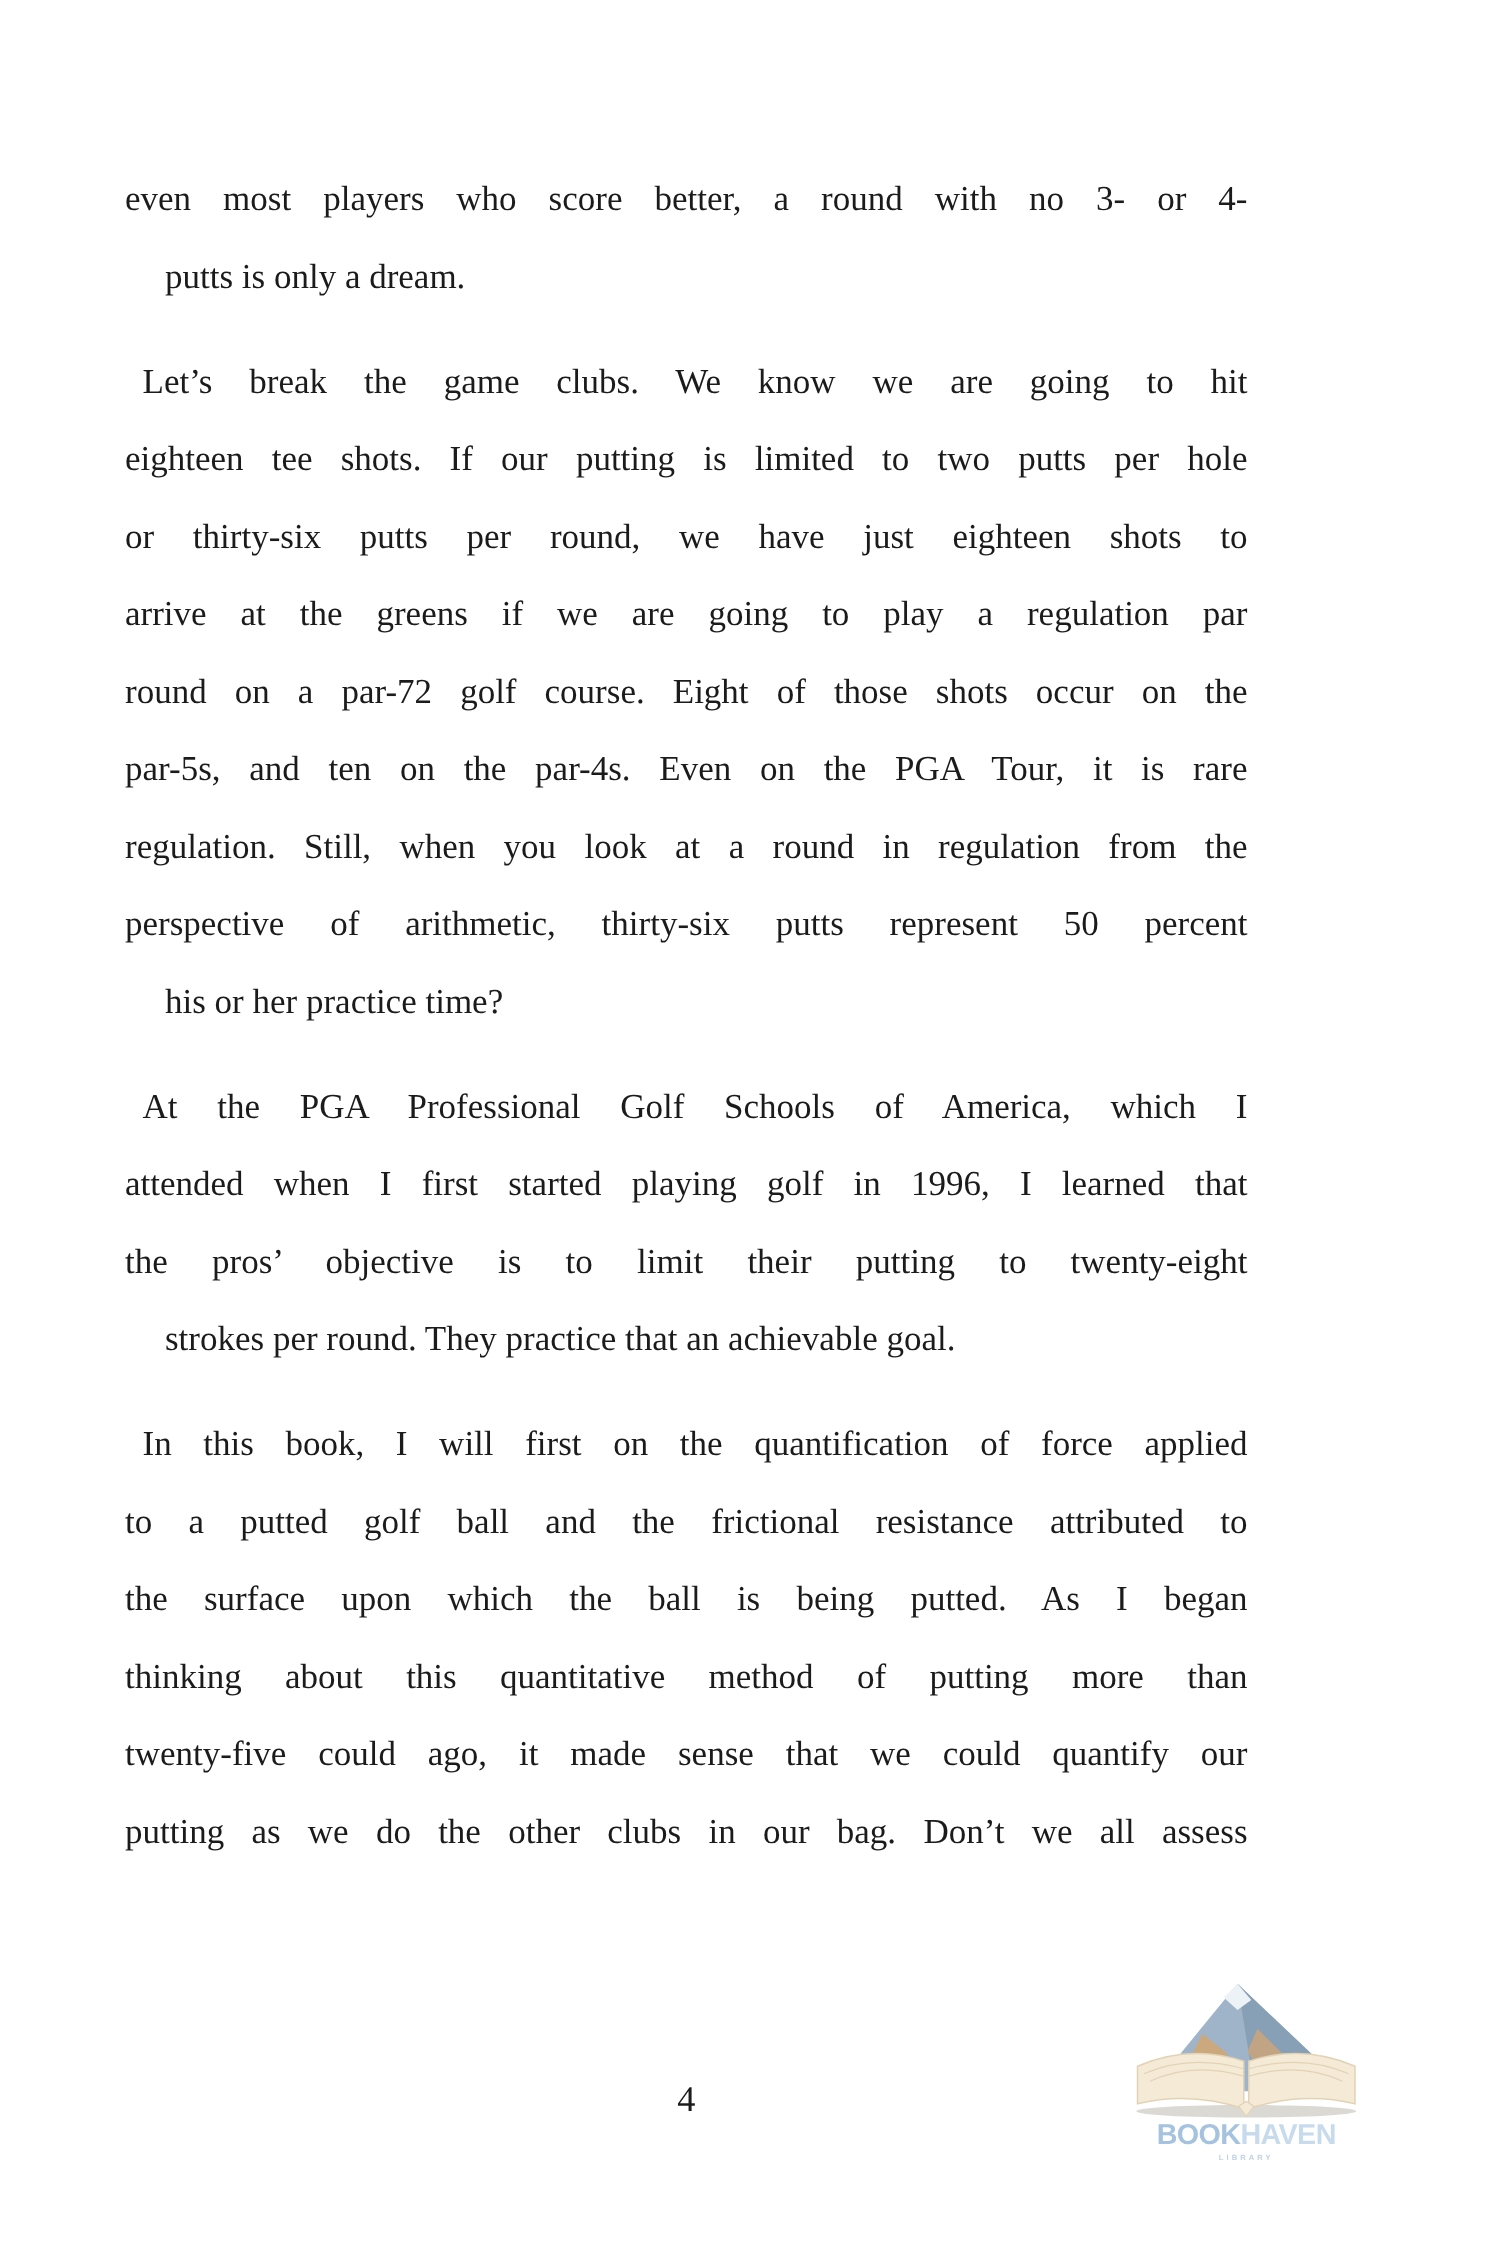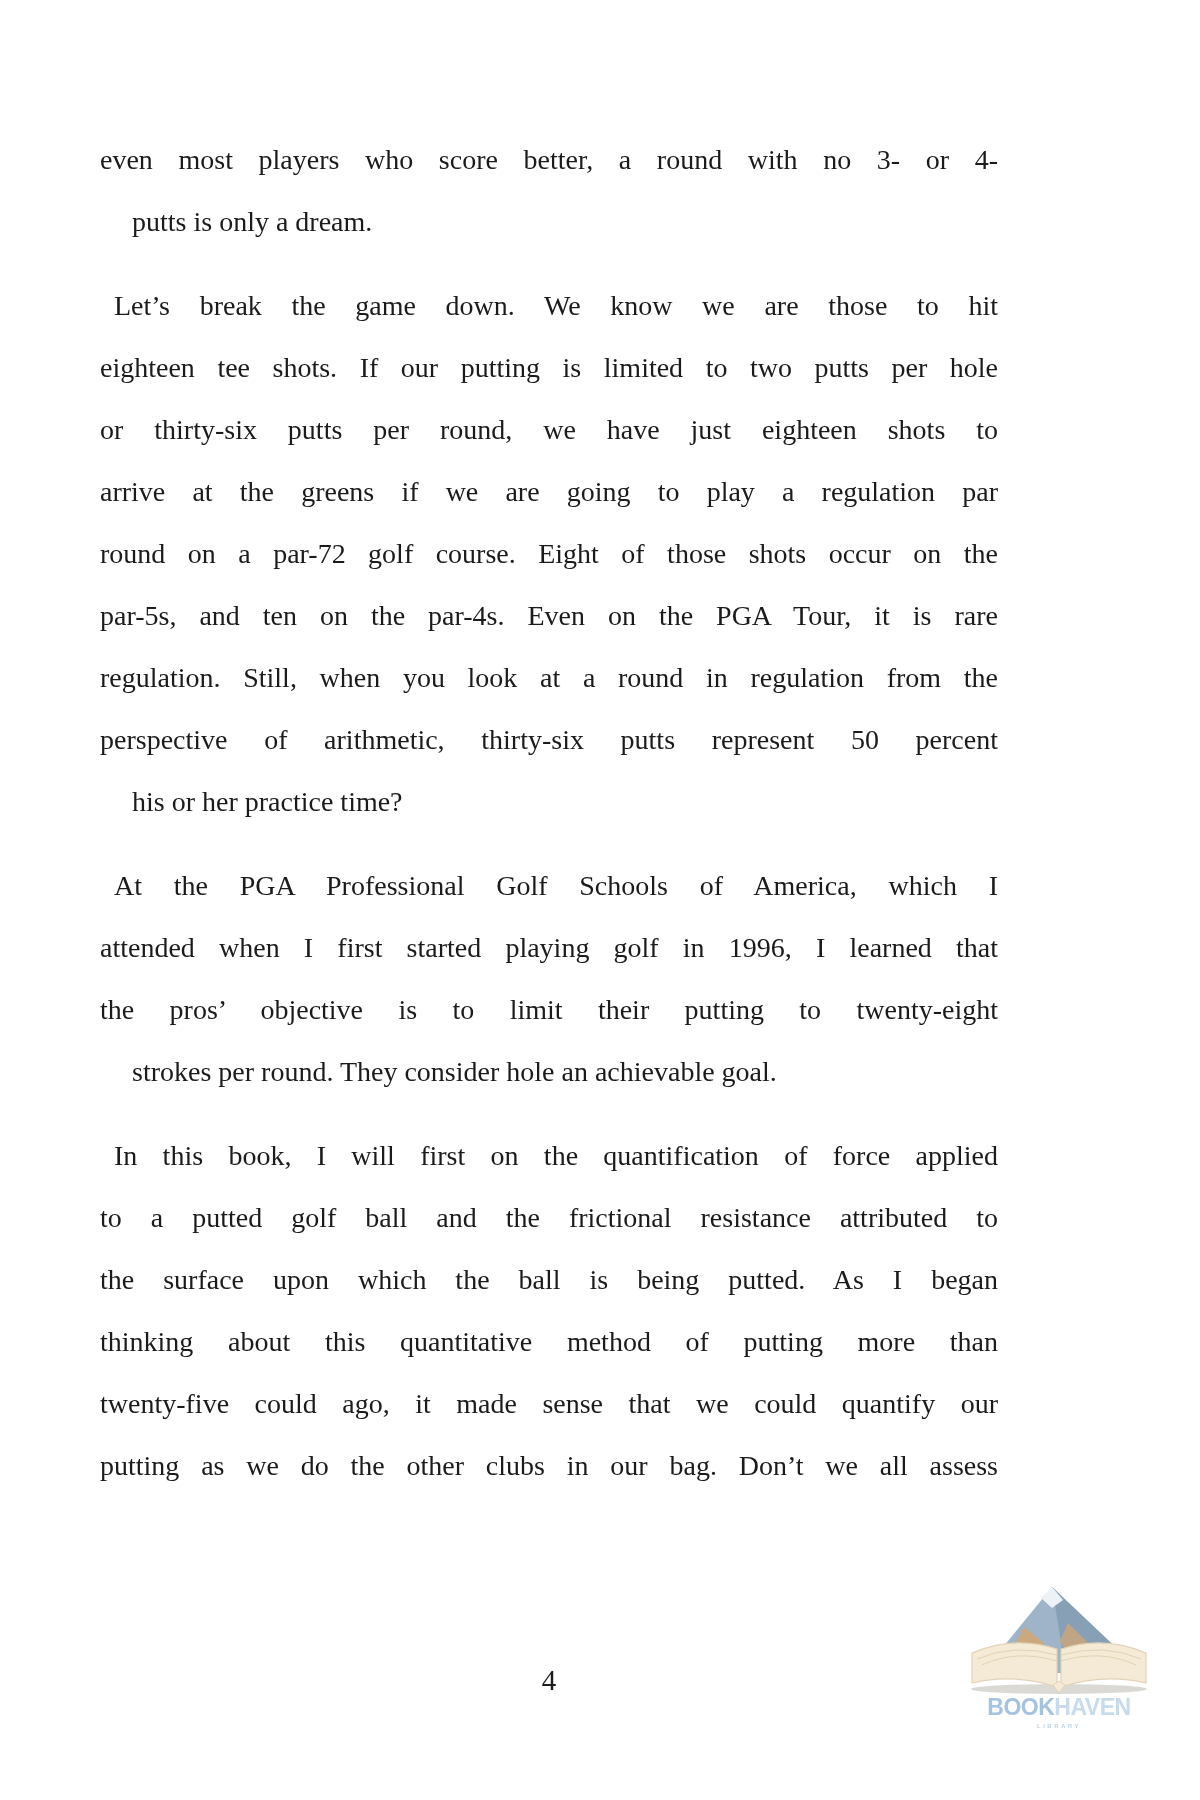--- a/index.html
+++ b/index.html
@@ -34,52 +34,52 @@
     position: absolute;
     left: 100px; top: 1660px; width: 898px;
     text-align: center;
     font-size: 29px;
     line-height: 40px;
     color: #1b1b1b;
     z-index: 2;
   }
   .watermark {
     position: absolute;
-    left: 968px; top: 1583px;
+    left: 906px; top: 1583px;
     width: 182px; height: 152px;
     z-index: 1;
   }
   .watermark svg { width: 100%; height: 100%; display: block; }
 </style>
 </head>
 <body>
 
 <div class="page">
 
   <div class="text-block">
       <div class="para">
         <div class="line">even most players who score better, a round with no 3- or 4-</div>
         <div class="line endline">putts is only a dream.</div>
       </div>
       <div class="para">
-        <div class="line indent">Let’s break the game down. We know we are those to hit</div>
+        <div class="line indent">Let’s break the game clubs. We know we are going to hit</div>
         <div class="line">eighteen tee shots. If our putting is limited to two putts per hole</div>
         <div class="line">or thirty-six putts per round, we have just eighteen shots to</div>
         <div class="line">arrive at the greens if we are going to play a regulation par</div>
         <div class="line">round on a par-72 golf course. Eight of those shots occur on the</div>
         <div class="line">par-5s, and ten on the par-4s. Even on the PGA Tour, it is rare</div>
         <div class="line">regulation. Still, when you look at a round in regulation from the</div>
         <div class="line">perspective of arithmetic, thirty-six putts represent 50 percent</div>
         <div class="line endline">his or her practice time?</div>
       </div>
       <div class="para">
         <div class="line indent">At the PGA Professional Golf Schools of America, which I</div>
         <div class="line">attended when I first started playing golf in 1996, I learned that</div>
         <div class="line">the pros’ objective is to limit their putting to twenty-eight</div>
-        <div class="line endline">strokes per round. They consider hole an achievable goal.</div>
+        <div class="line endline">strokes per round. They practice that an achievable goal.</div>
       </div>
       <div class="para">
         <div class="line indent">In this book, I will first on the quantification of force applied</div>
         <div class="line">to a putted golf ball and the frictional resistance attributed to</div>
         <div class="line">the surface upon which the ball is being putted. As I began</div>
         <div class="line">thinking about this quantitative method of putting more than</div>
         <div class="line">twenty-five could ago, it made sense that we could quantify our</div>
         <div class="line">putting as we do the other clubs in our bag. Don’t we all assess</div>
       </div>
     </div>

